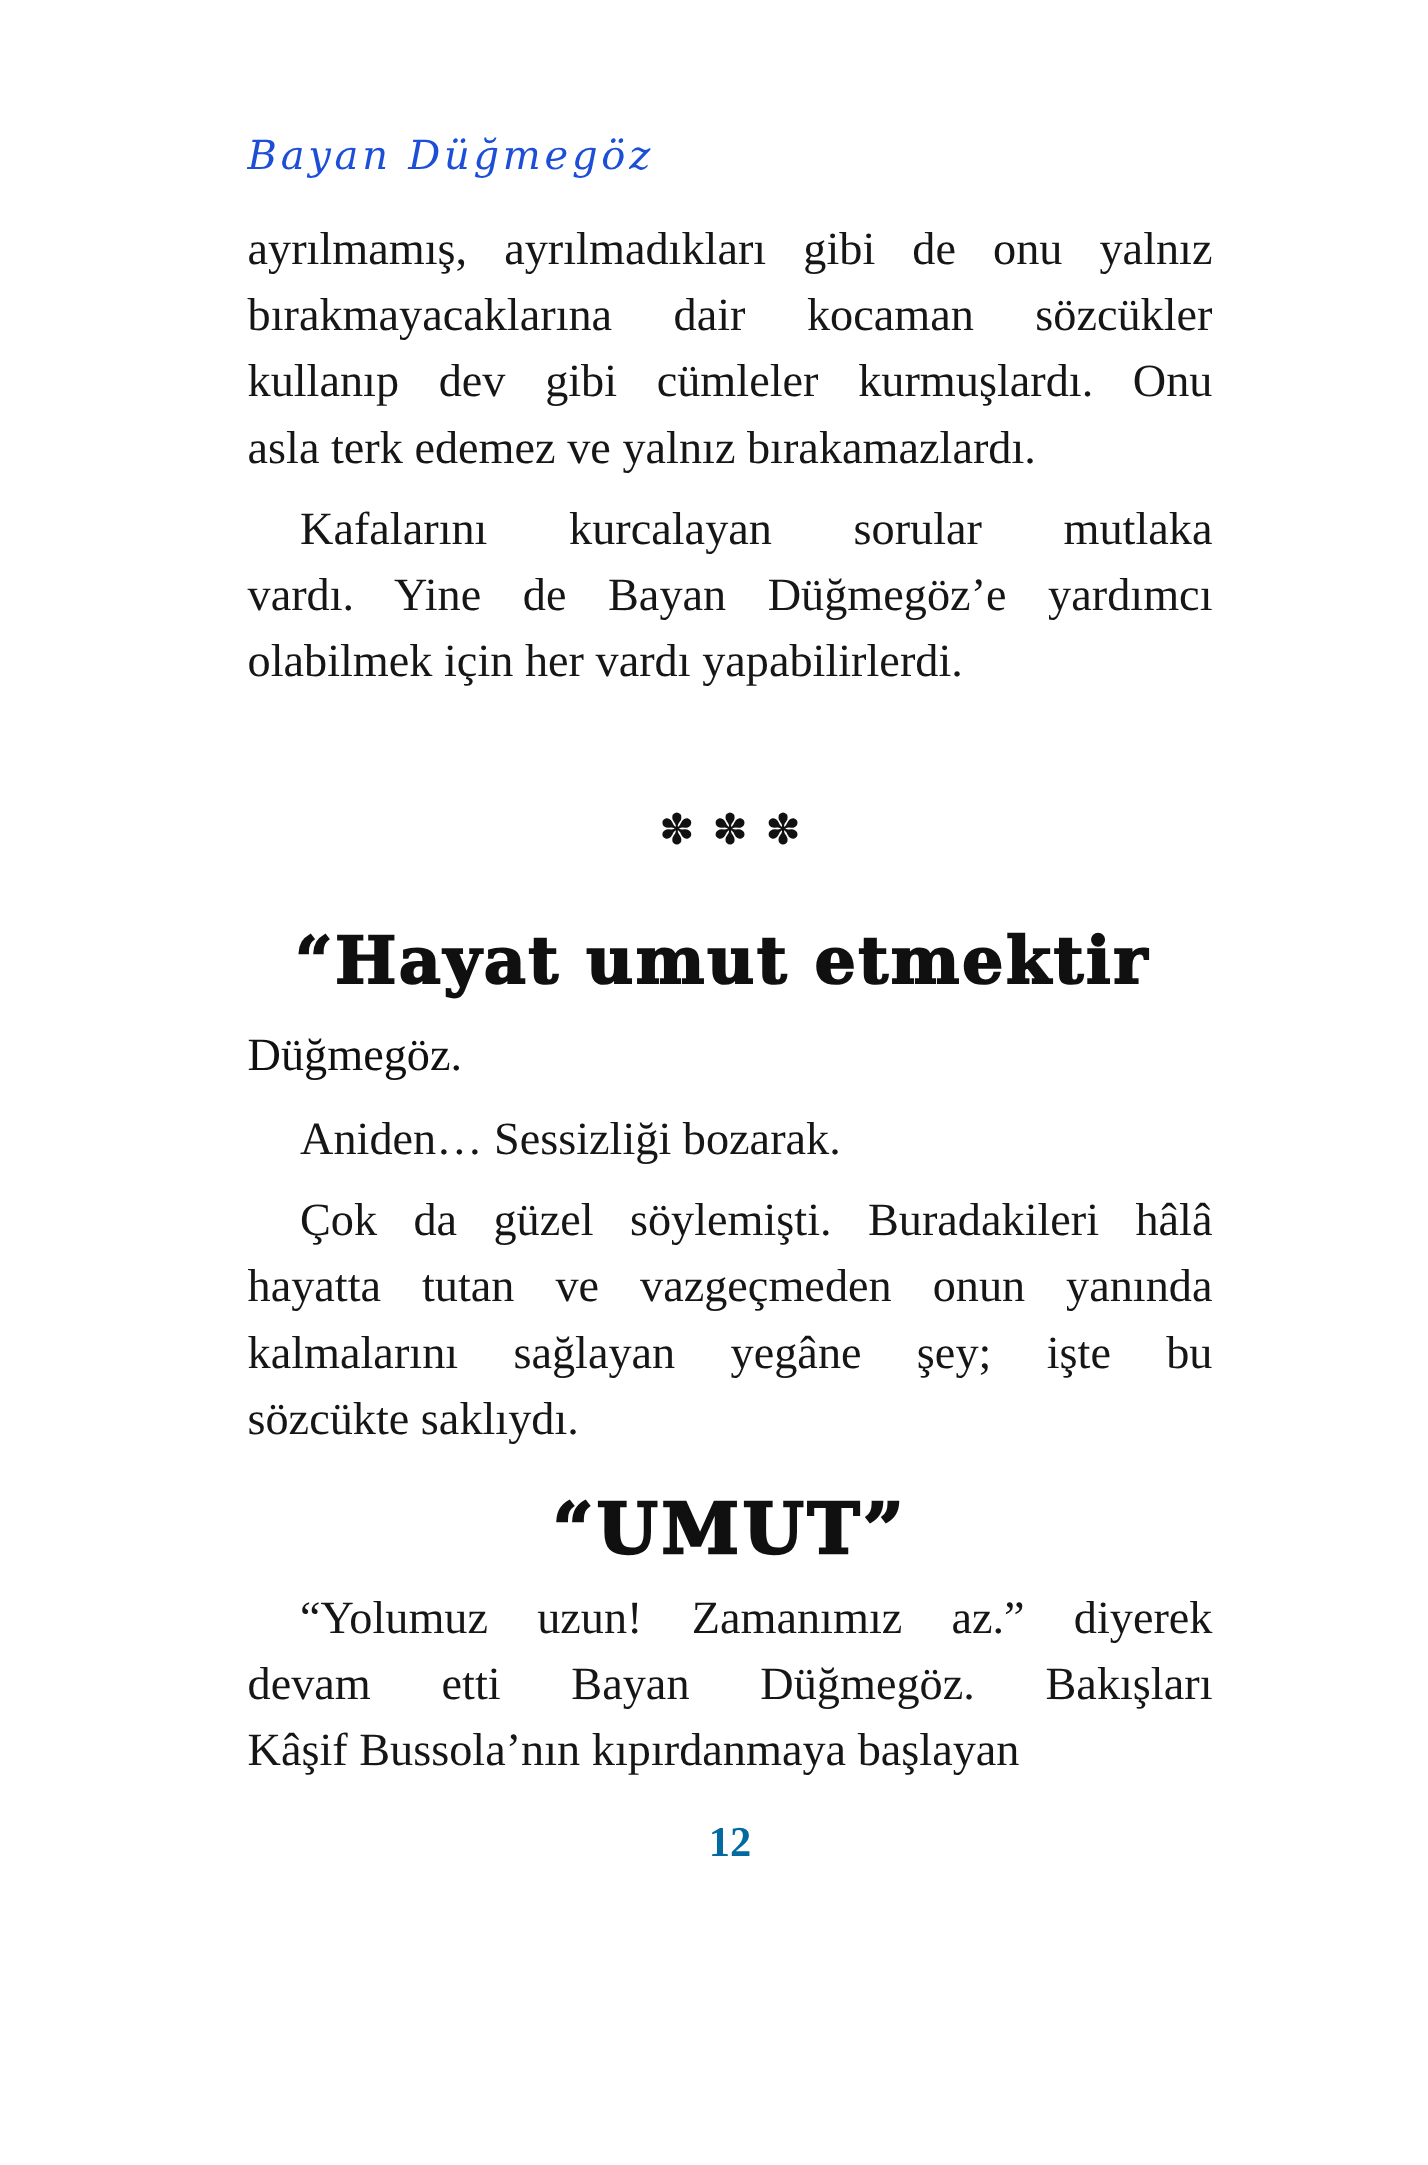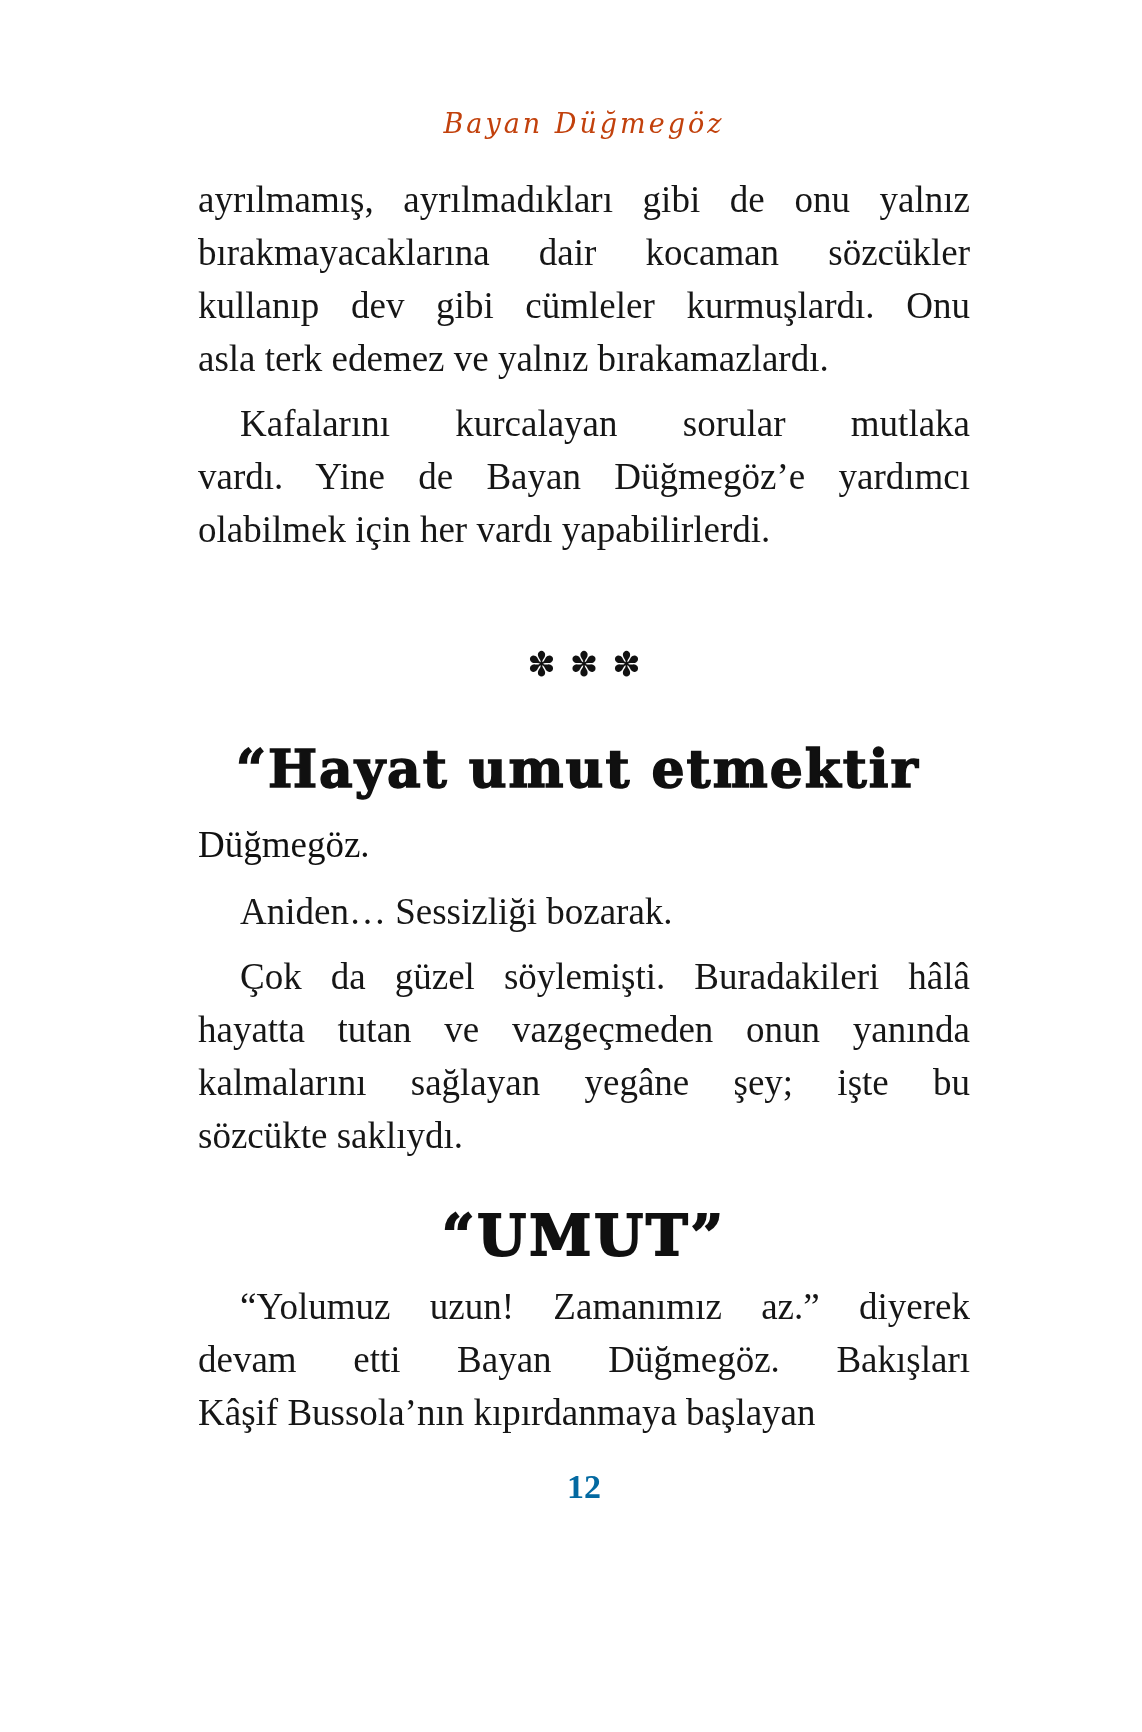--- a/index.html
+++ b/index.html
@@ -22,27 +22,26 @@
   }
   .text-column {
     position: absolute;
     left: 198px;
     top: 0;
     width: 772px;
   }
   
   .running-header {
     margin-top: 100px;
-    text-align: center;
     font-family: "DejaVu Serif", serif;
     font-style: italic;
-    font-size: 27px;
+    font-size: 32px;
     line-height: 48px;
     letter-spacing: 3px;
-    color: #c2410c;
+    color: #1d4ed8;
   }
   
   .para {
     font-size: 37px;
     line-height: 53px;
     color: #161616;
   }
   .para { margin-top: 12px; }
   .para.first { margin-top: 25px; }
   .para.indent .line:first-child { text-indent: 42px; }
@@ -84,21 +83,21 @@
   .q-rest {
     font-size: 37px;
     margin-left: 20px;
     letter-spacing: 0;
   }
   .q-line3 {
     font-size: 37px;
   }
   
   .word-display {
-    margin-top: 40px;
+    margin-top: 28px;
     text-align: center;
     font-family: "DejaVu Serif", serif;
     font-weight: bold;
     font-size: 56px;
     line-height: 66px;
     letter-spacing: 3px;
     -webkit-text-stroke: 2px #101010;
     color: #101010;
   }
   

